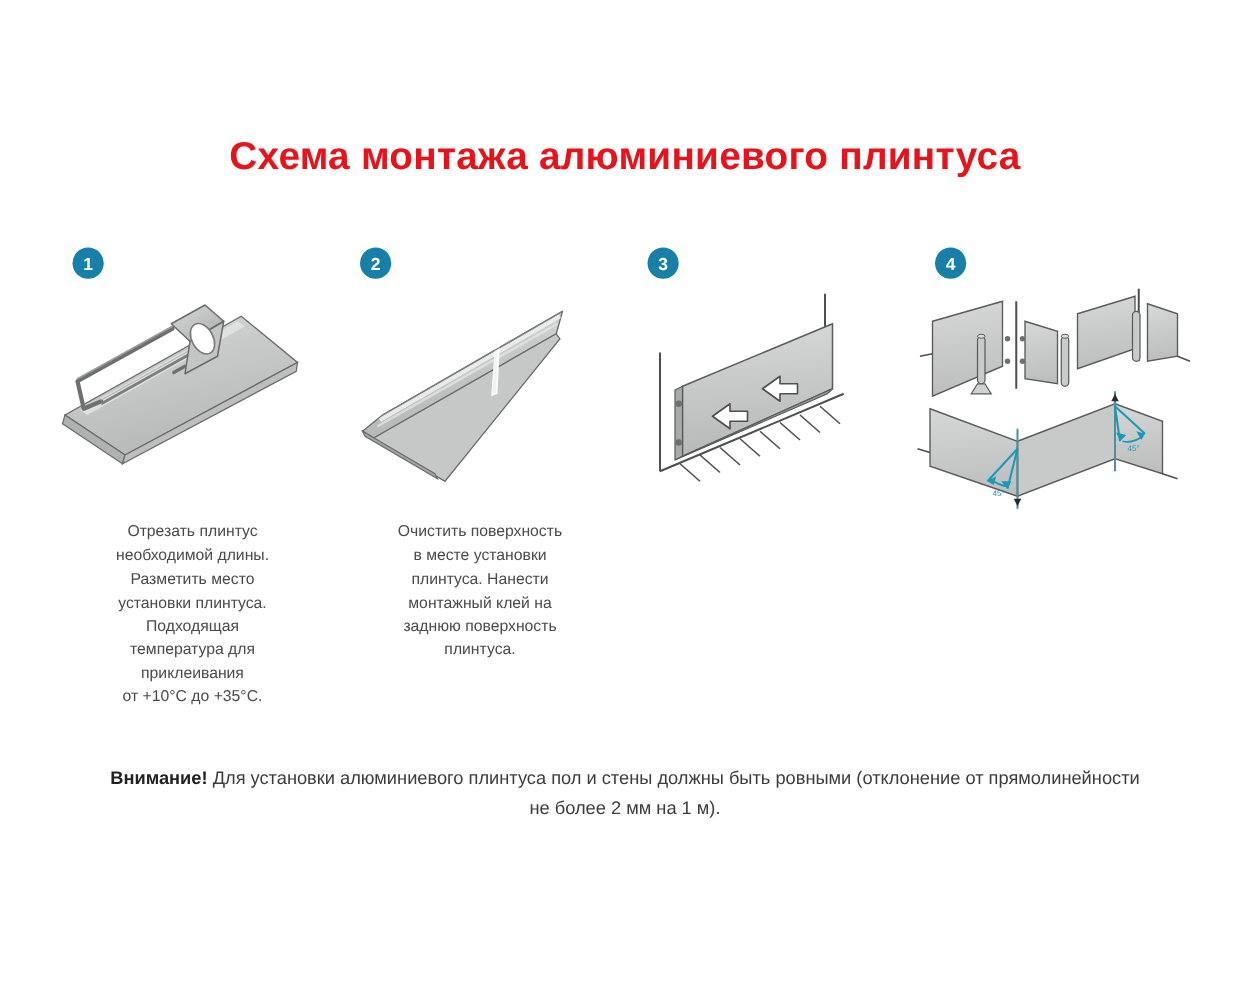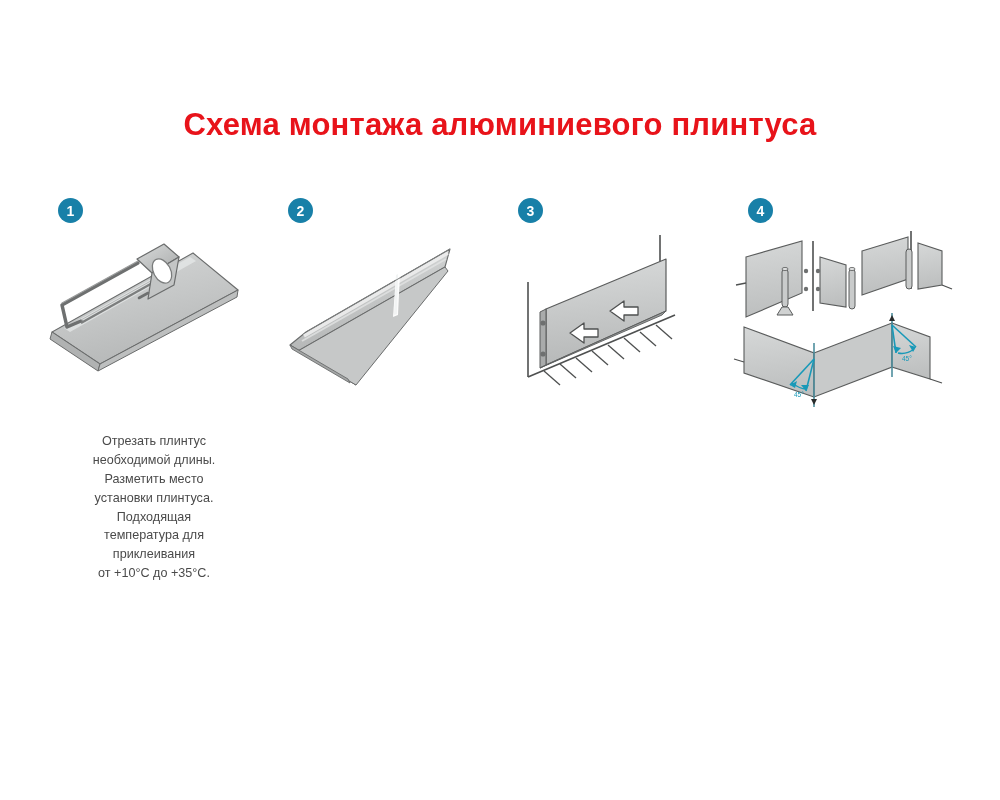--- a/index.html
+++ b/index.html
@@ -75,21 +75,21 @@
     width: 230px;
     height: 185px;
     position: relative;
     margin-top: 4px;
   }
   .art svg { display: block; }
 
   .caption {
     width: 208px;
     margin-left: 10px;
-    margin-top: 20px;
+    margin-top: 4px;
     text-align: center;
     font-size: 12.6px;
     line-height: 1.5;
     color: #4a4a4a;
     white-space: pre-line;
   }
 
   
   .note {
     position: absolute;
@@ -186,20 +186,26 @@
           <path d="M 176,32 L 32,114" fill="none" stroke="#e2e4e4" stroke-width="2" opacity="0.8"></path>
 
           <polygon points="20,118 22,122 80,156 78,152" fill="#a4a6a6" stroke="#6a6c6c" stroke-width="0.9"></polygon>
 
           <polygon points="126,48 130,46 128,88 123,90" fill="#ffffff" opacity="0.95"></polygon>
           <polygon points="126,48 128,47 127,87 124,88" fill="#f2f4f4"></polygon>
 
           <line x1="180" y1="22" x2="36" y2="105" stroke="#7c7e7e" stroke-width="1"></line>
         </svg>
       </div>
+      <div class="caption">Очистить поверхность
+в месте установки
+плинтуса. Нанести
+монтажный клей на
+заднюю поверхность
+плинтуса.</div>
     </div>
 
     <div class="step">
       <div class="badge">3</div>
       <div class="art">
         <svg width="230" height="185" viewBox="0 0 230 185" xmlns="http://www.w3.org/2000/svg">
           <defs>
             <linearGradient id="face3" x1="0" y1="0" x2="0.1" y2="1">
               <stop offset="0%" stop-color="#d8dada"></stop>
               <stop offset="60%" stop-color="#c4c6c6"></stop>
@@ -322,14 +328,17 @@
               <polygon points="166,126 163,119 171,121" fill="#1899b8" stroke="none"></polygon>
             </g>
             <text x="172" y="134" font-family="Liberation Sans, sans-serif" font-size="6.5" fill="#1899b8">45°</text>
           </g>
         </svg>
       </div>
     </div>
 
   </div>
 
+  <div class="note">
+    <b>Внимание!</b><span> Для установки алюминиевого плинтуса пол и стены должны быть ровными (отклонение от прямолинейности не более 2 мм на 1 м).</span>
+  </div>
 
 </div>
 
 </body></html>

